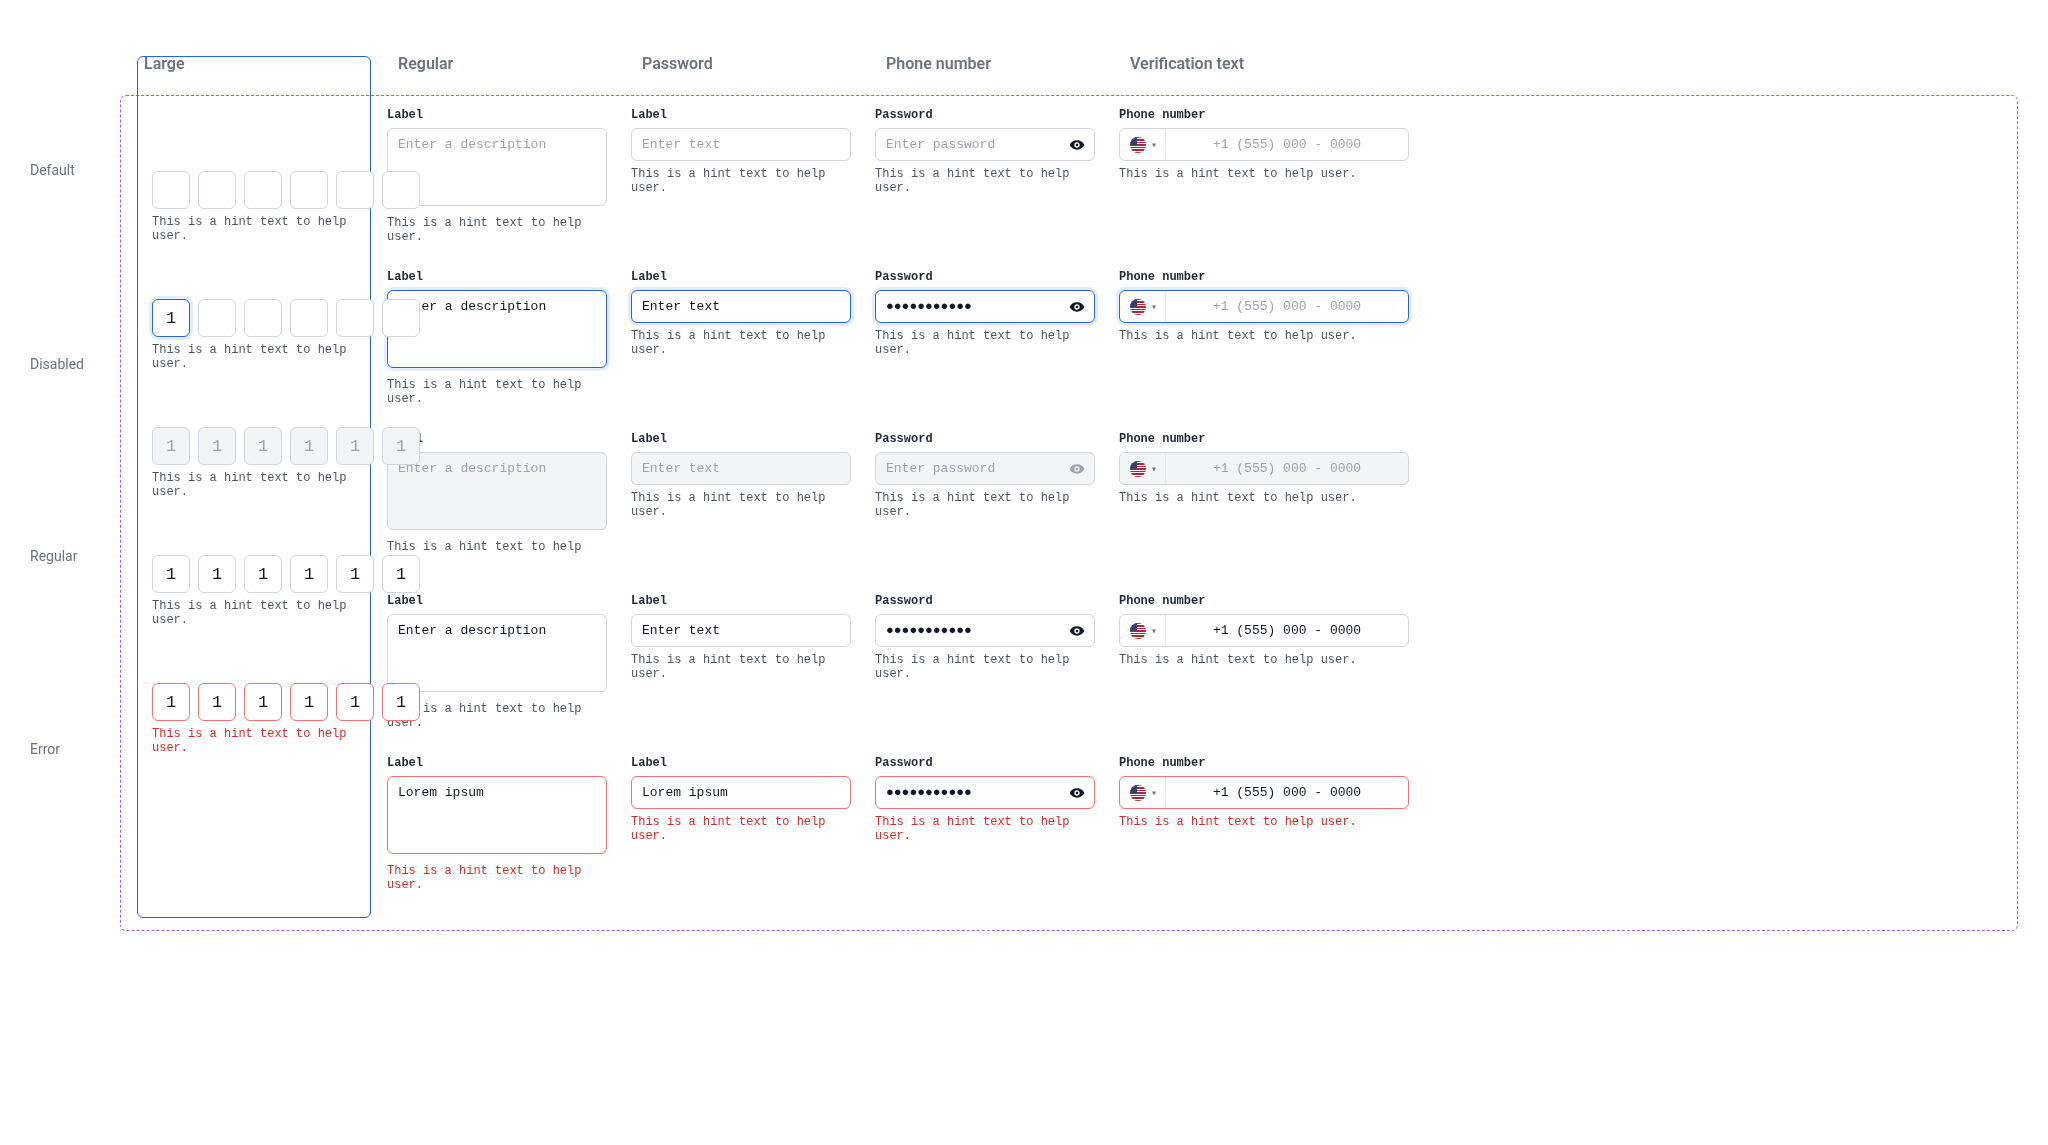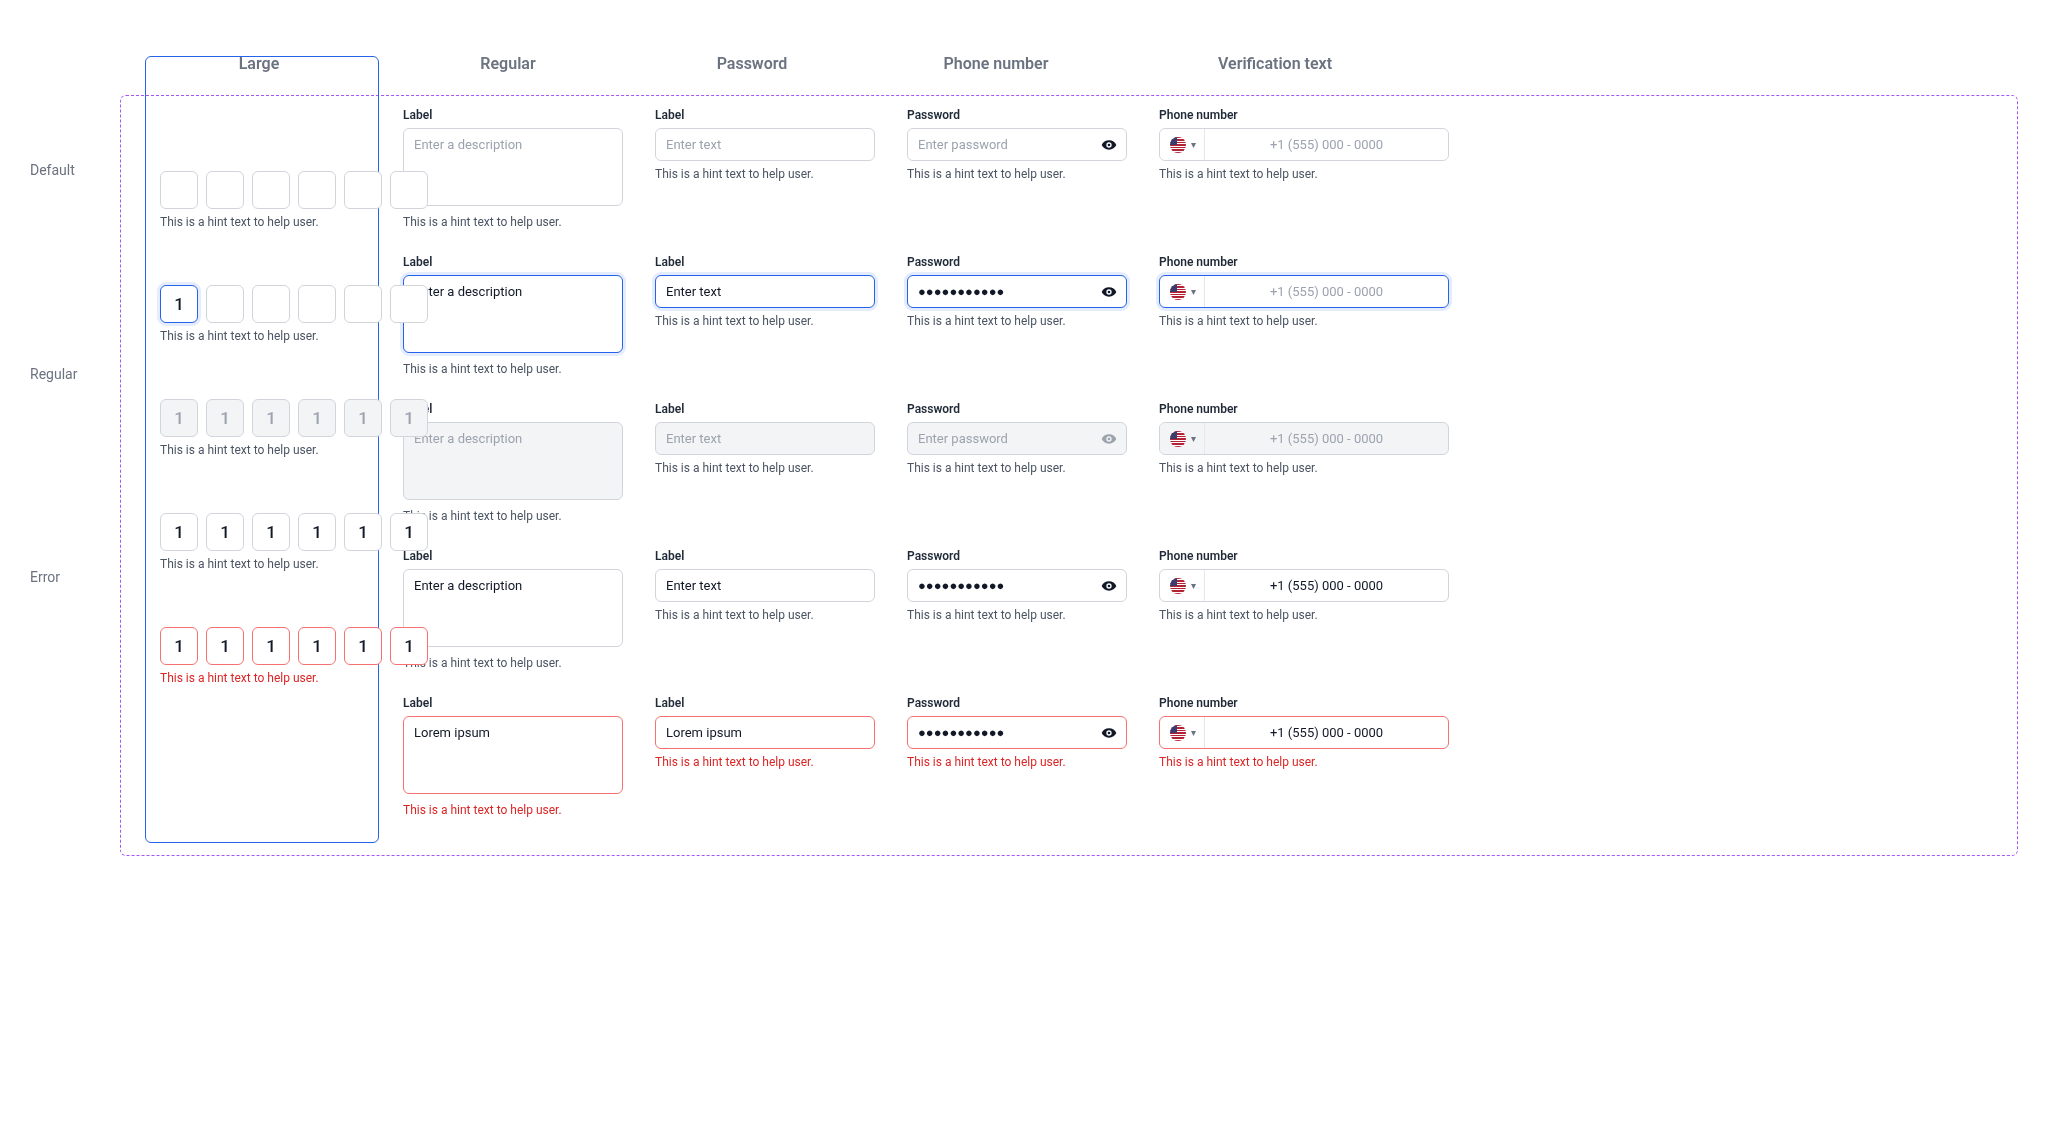--- a/index.html
+++ b/index.html
@@ -10,21 +10,20 @@
   font-size: 13px;
   color: #111827;
 }
 .grid {
   display: grid;
   grid-template-columns: 90px 230px 220px 220px 220px 290px;
   gap: 0 24px;
   align-items: start;
 }
 .col-header {
-  text-align: center;
   color: #6b7280;
   font-weight: 600;
   font-size: 16px;
   padding: 14px 0 22px;
 }
 .row-label {
   color: #6b7280;
   font-size: 14px;
   display: flex;
   align-items: center;
@@ -105,24 +104,25 @@
   padding: 0;
 }
 .body-grid {
   display: grid;
   grid-template-columns: 90px 1fr;
   gap: 0 0;
 }
 .main-grid {
   display: grid;
   grid-template-columns: 230px 220px 220px 220px 290px;
-  gap: 0 32px;
+  gap: 0 24px;
   border: 1px dashed #a855f7;
   border-radius: 6px;
-  padding: 0 20px 24px;
+  padding: 0 12px 24px;
+  font-family: Liberation Mono, monospace;
 }
 .verif-col {
   border: 1px solid #2563eb;
   border-radius: 6px;
   margin: -40px -8px -12px 4px;
   padding: 96px 14px 12px;
   position: relative;
 }
 .verif-col .field { padding: 18px 0 38px; }
 </style>
@@ -135,20 +135,21 @@
   <div class="col-header">Regular</div>
   <div class="col-header">Password</div>
   <div class="col-header">Phone number</div>
   <div class="col-header">Verification text</div>
 </div>
 
 <div class="body-grid">
 
   <div style="display:grid; grid-template-rows: repeat(5, auto);">
     <div class="row-label" style="height:130px;">Default</div>
+    <div class="row-label" style="height:130px;">Disabled</div>
     <div class="row-label" style="height:128px;">Regular</div>
     <div class="row-label" style="height:130px;">Error</div>
   </div>
 
   <div class="main-grid">
 
     <div class="field">
       <span class="lbl">Label</span>
       <textarea placeholder="Enter a description" style=""></textarea>
       <div class="hint">This is a hint text to help user.</div>

